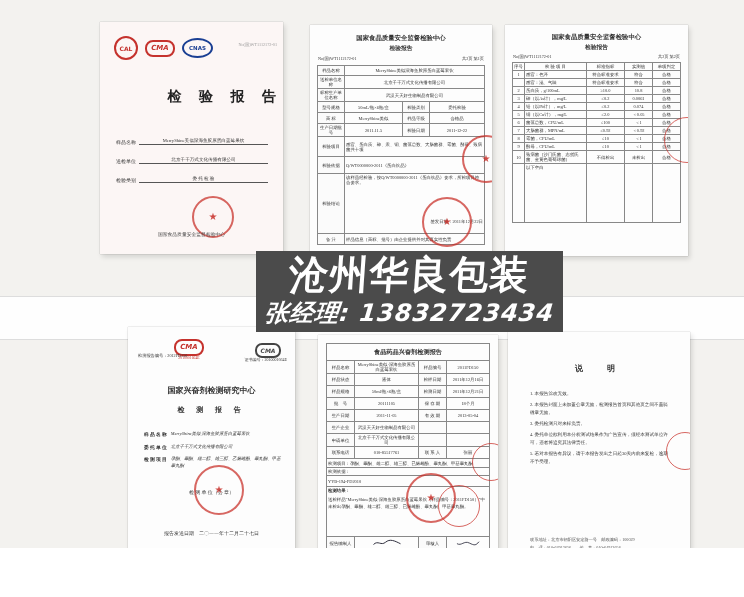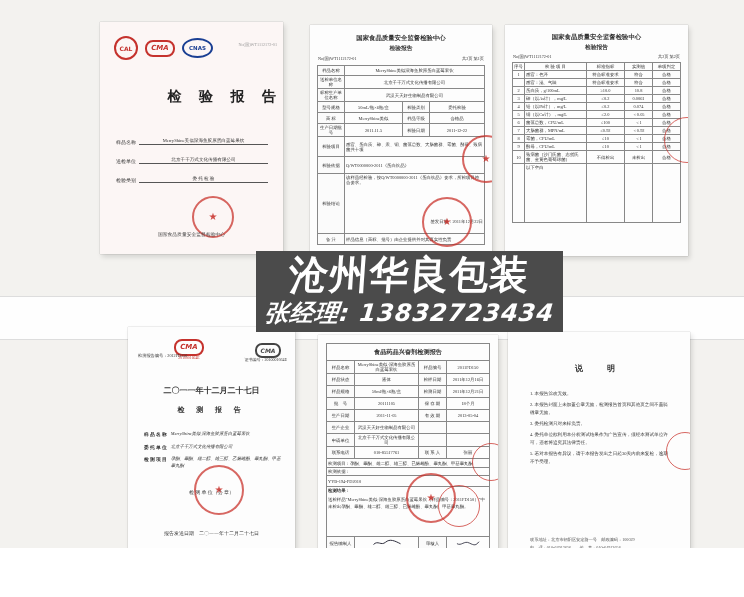--- a/index.html
+++ b/index.html
@@ -317,21 +317,21 @@
   <div class="page" id="d4">
     <div class="abs" style="left:46px;top:8px;text-align:center;">
       <span class="lg cma">CMA</span>
       <div class="red" style="font-size:3.8px;">2010001664E</div>
     </div>
     <div class="rno">检测报告编号：2012FD150</div>
     <div class="abs" style="right:14px;top:12px;text-align:center;">
       <span class="lg cmab">CMA</span>
     </div>
     <div class="cno">证书编号：2010001664E</div>
-    <div class="org">二〇一一年十二月二十七日</div>
+    <div class="org">国家兴奋剂检测研究中心</div>
     <div class="dt">检 测 报 告</div>
     <div class="flds">
 
         <div class="fld">
           <span class="lb">样 品 名 称</span>
           <span class="vl">MerryShine美似·深海鱼胶原蛋白蓝莓果饮</span>
         </div>
 
         <div class="fld">
           <span class="lb">委 托 单 位</span>

